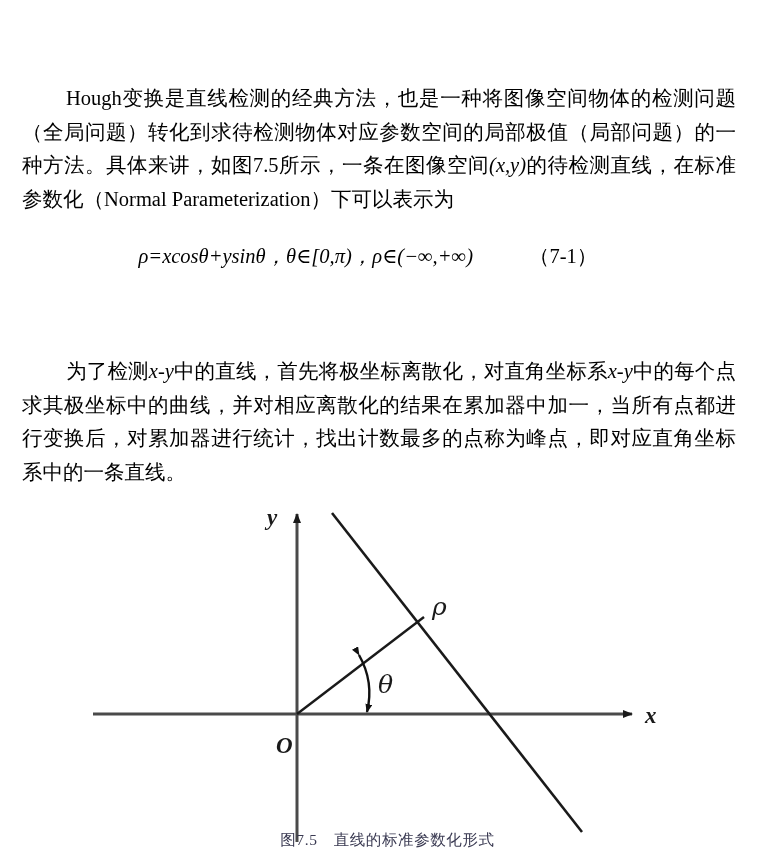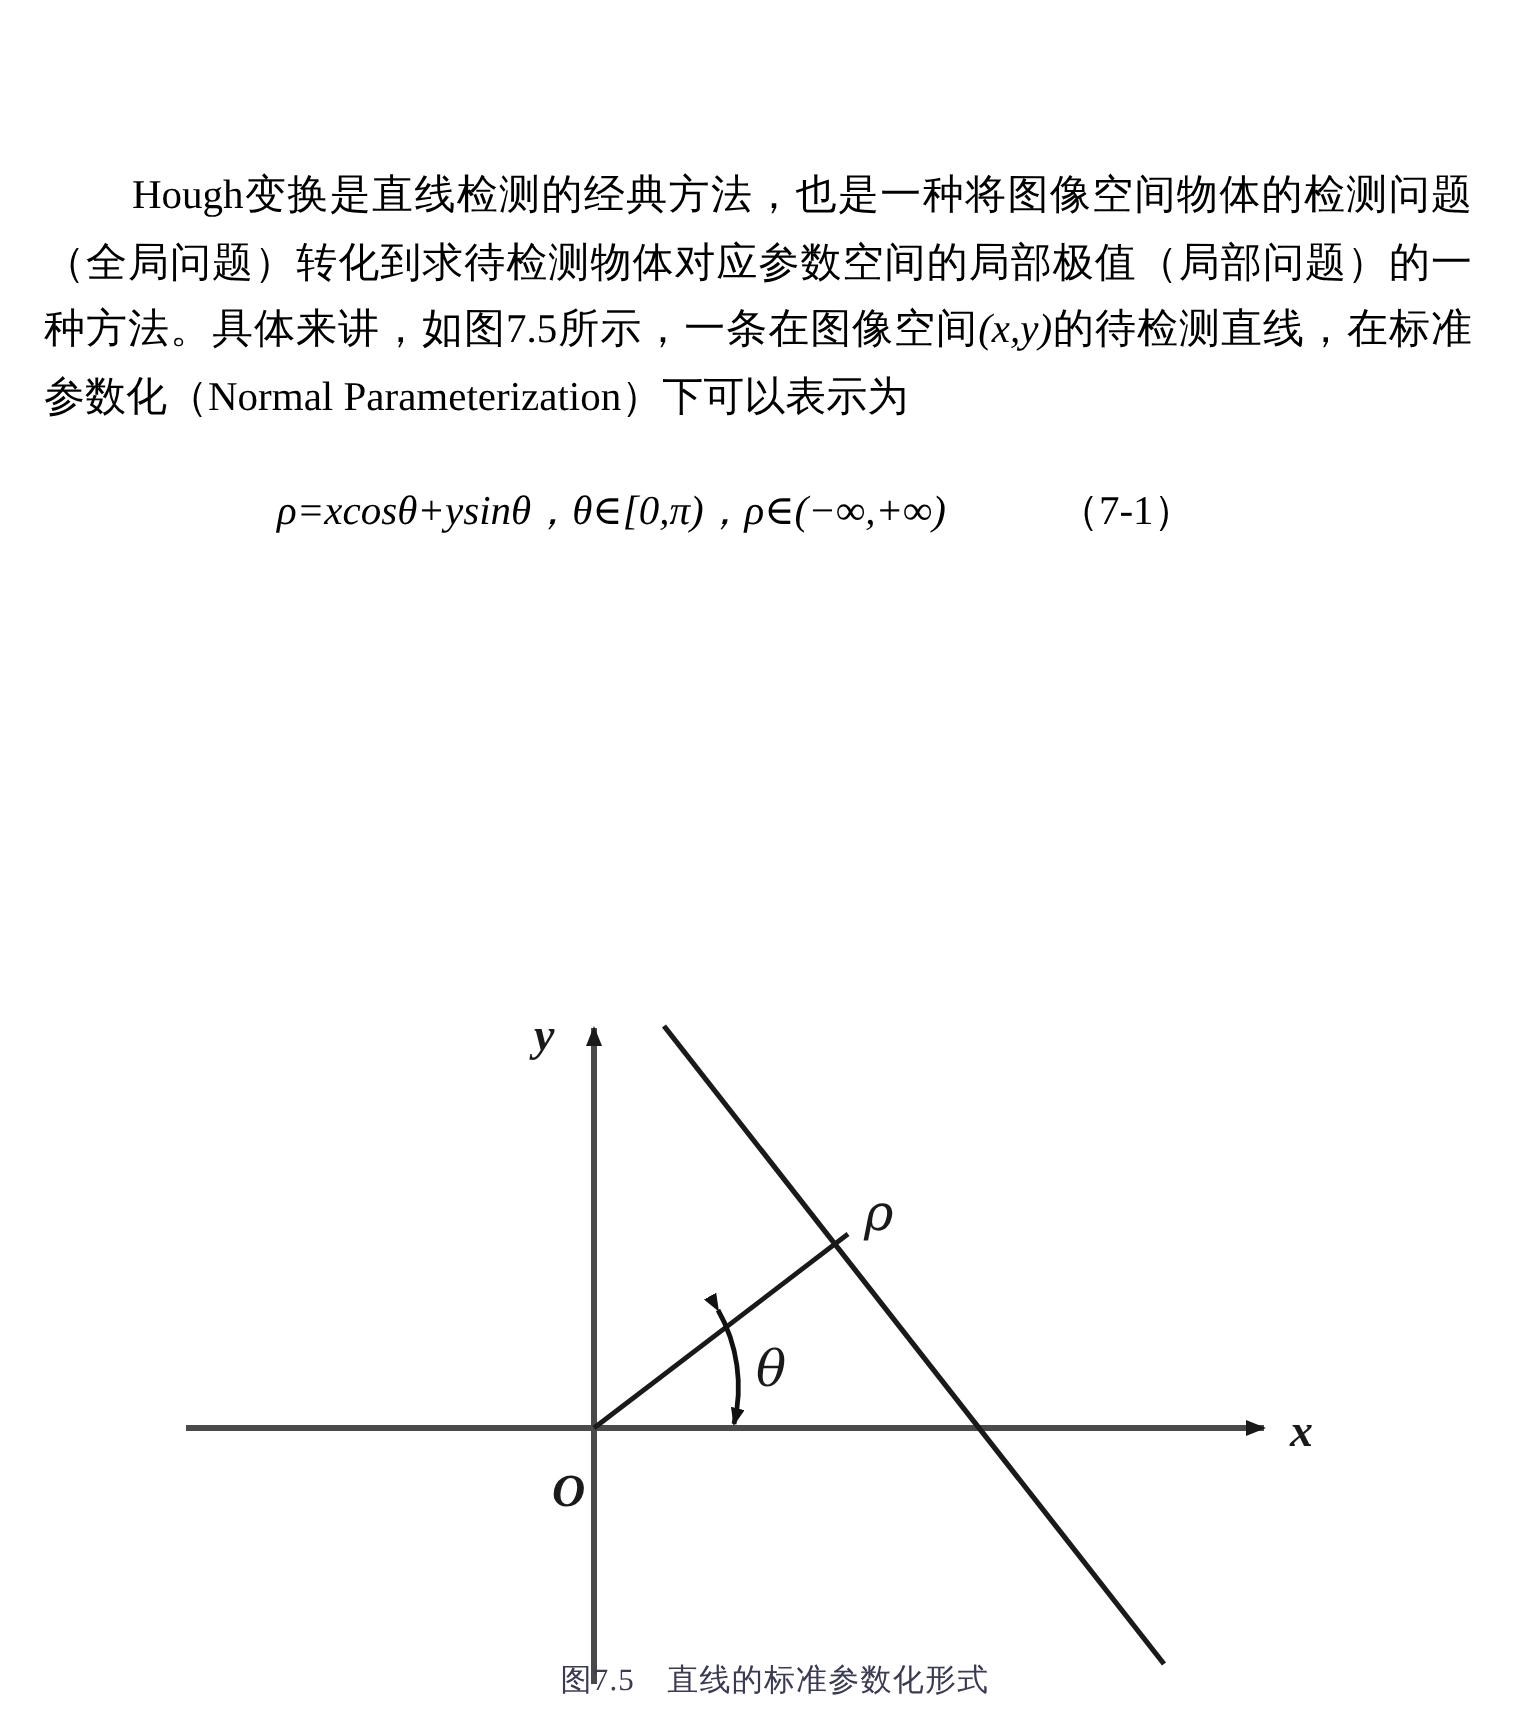--- a/index.html
+++ b/index.html
@@ -115,20 +115,23 @@
 
   <div class="para p1">
     <span class="indent"></span><span>Hough变换是直线检测的经典方法，也是一种将图像空间物体的检测问题（全局问题）转化到求待检测物体对应参数空间的局部极值（局部问题）的一种方法。具体来讲，如图7.5所示，一条在图像空间</span><span class="it">(x,y)</span><span>的待检测直线，在标准参数化（Normal Parameterization）下可以表示为</span>
   </div>
 
   <div class="formula">
     <span class="fml-indent"></span><span class="it">ρ=xcosθ+ysinθ，θ∈[0,π)，ρ∈(−∞,+∞)</span><span class="eqnum">（7-1）</span>
   </div>
 
 
+  <div class="para p3">
+    <span class="indent"></span><span>为了检测</span><span class="it">x-y</span><span>中的直线，首先将极坐标离散化，对直角坐标系</span><span class="it">x-y</span><span>中的每个点求其极坐标中的曲线，并对相应离散化的结果在累加器中加一，当所有点都进行变换后，对累加器进行统计，找出计数最多的点称为峰点，即对应直角坐标系中的一条直线。</span>
+  </div>
 
   <div class="figure">
     <svg width="757" height="389" viewBox="0 0 757 389" xmlns="http://www.w3.org/2000/svg">
       <defs>
         <marker id="arrowAxis" markerWidth="10" markerHeight="8" refX="9" refY="4" orient="auto" markerUnits="userSpaceOnUse">
           <path d="M0,0 L10,4 L0,8 z" fill="#1a1a1a"></path>
         </marker>
         <marker id="arcHead" markerWidth="9" markerHeight="7" refX="8" refY="3.5" orient="auto" markerUnits="userSpaceOnUse">
           <path d="M0,0 L9,3.5 L0,7 z" fill="#111111"></path>
         </marker>

